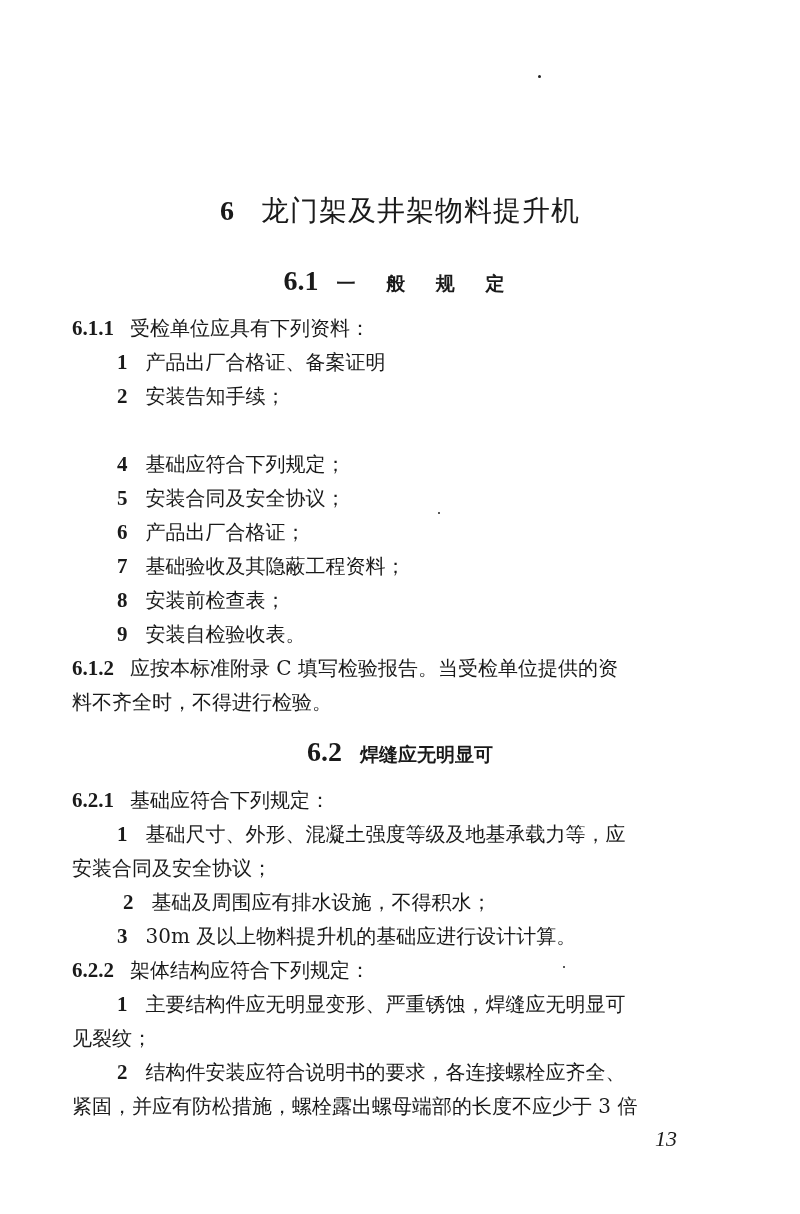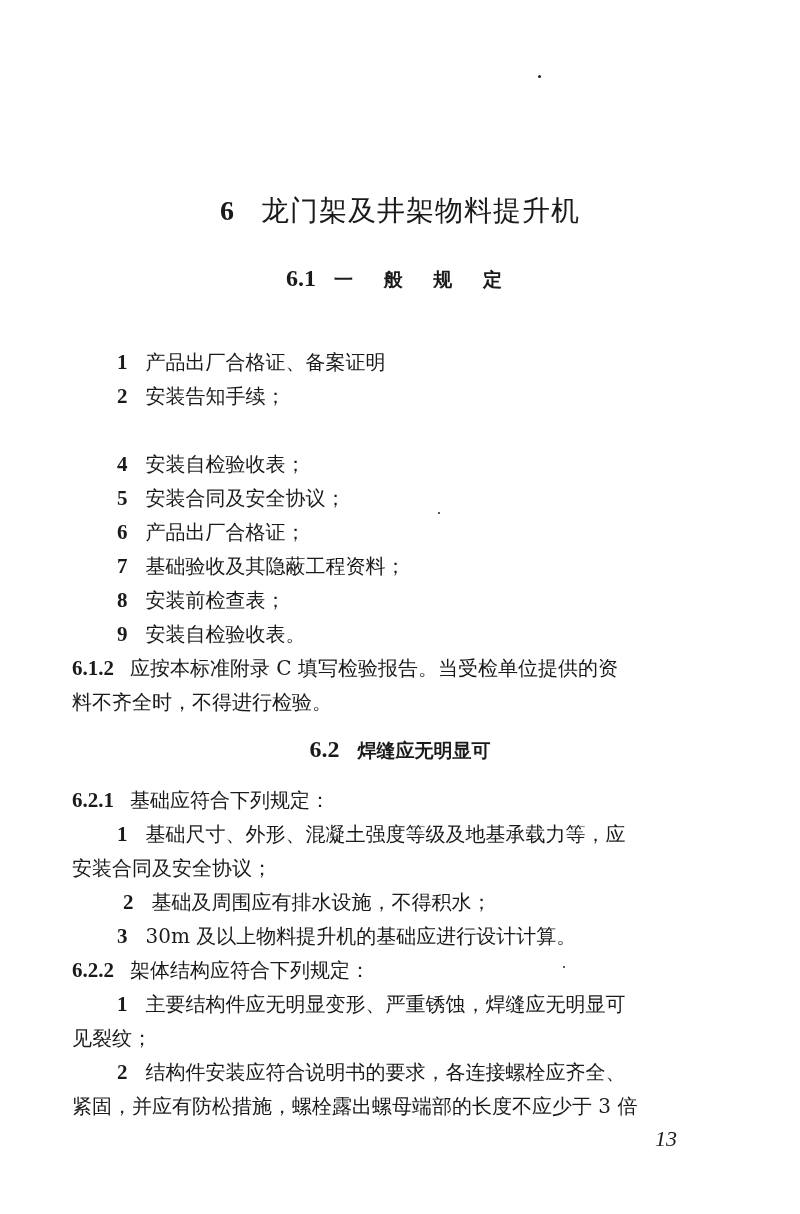--- a/index.html
+++ b/index.html
@@ -12,21 +12,21 @@
     .speck { position: absolute; width: 3px; height: 3px; background: #222; border-radius: 50%; }
     .chapter-title {
       position: absolute; left: 0; width: 800px; top: 192px; text-align: center;
       font-size: 28px; letter-spacing: 1px;
     }
     .chapter-title .num { font-family: "Liberation Serif", serif; font-weight: bold; margin-right: 26px; }
     .section-title {
       position: absolute; left: 0; width: 800px; text-align: center;
       font-size: 19px; font-weight: bold; font-family: "DejaVu Sans", sans-serif;
     }
-    .section-title .num { font-family: "Liberation Serif", serif; margin-right: 18px; font-size: 24px; }
+    .section-title .num { font-family: "Liberation Serif", serif; margin-right: 18px; font-size: 28px; }
     .spaced { letter-spacing: 12px; }
     .line {
       position: absolute; font-size: 20px; white-space: nowrap; line-height: 28px;
     }
     .clause-no { font-family: "Liberation Serif", serif; font-weight: bold; margin-right: 16px; font-size: 21px; }
     .item-no { font-family: "Liberation Serif", serif; font-weight: bold; margin-right: 18px; font-size: 21px; }
     .page-number {
       position: absolute; left: 655px; top: 1126px; font-size: 22px;
       font-family: "Liberation Serif", serif; font-style: italic;
     }
@@ -40,23 +40,26 @@
   <div class="speck" style="left:563px;top:966px;width:2px;height:2px;"></div>
 
   <div class="chapter-title">
     <span class="num">6</span><span>龙门架及井架物料提升机</span>
   </div>
 
   <div class="section-title" style="top:265px;">
     <span class="num">6.1</span><span class="spaced">一 般 规 定</span>
   </div>
 
+  <div class="line" style="left:72px;top:314px;">
+    <span class="clause-no">6.1.1</span><span>受检单位应具有下列资料：</span>
+  </div>
   <div class="line" style="left:117px;top:348px;"><span class="item-no">1</span><span>产品出厂合格证、备案证明</span></div>
   <div class="line" style="left:117px;top:382px;"><span class="item-no">2</span><span>安装告知手续；</span></div>
-  <div class="line" style="left:117px;top:450px;"><span class="item-no">4</span><span>安装自检验收表；</span></div>
+  <div class="line" style="left:117px;top:450px;"><span class="item-no">4</span><span>基础应符合下列规定；</span></div>
   <div class="line" style="left:117px;top:484px;"><span class="item-no">5</span><span>安装合同及安全协议；</span></div>
   <div class="line" style="left:117px;top:518px;"><span class="item-no">6</span><span>产品出厂合格证；</span></div>
   <div class="line" style="left:117px;top:552px;"><span class="item-no">7</span><span>基础验收及其隐蔽工程资料；</span></div>
   <div class="line" style="left:117px;top:586px;"><span class="item-no">8</span><span>安装前检查表；</span></div>
   <div class="line" style="left:117px;top:620px;"><span class="item-no">9</span><span>安装自检验收表。</span></div>
 
   <div class="line" style="left:72px;top:654px;">
     <span class="clause-no">6.1.2</span><span>应按本标准附录 C 填写检验报告。当受检单位提供的资</span>
   </div>
   <div class="line" style="left:72px;top:688px;"><span>料不齐全时，不得进行检验。</span></div>

